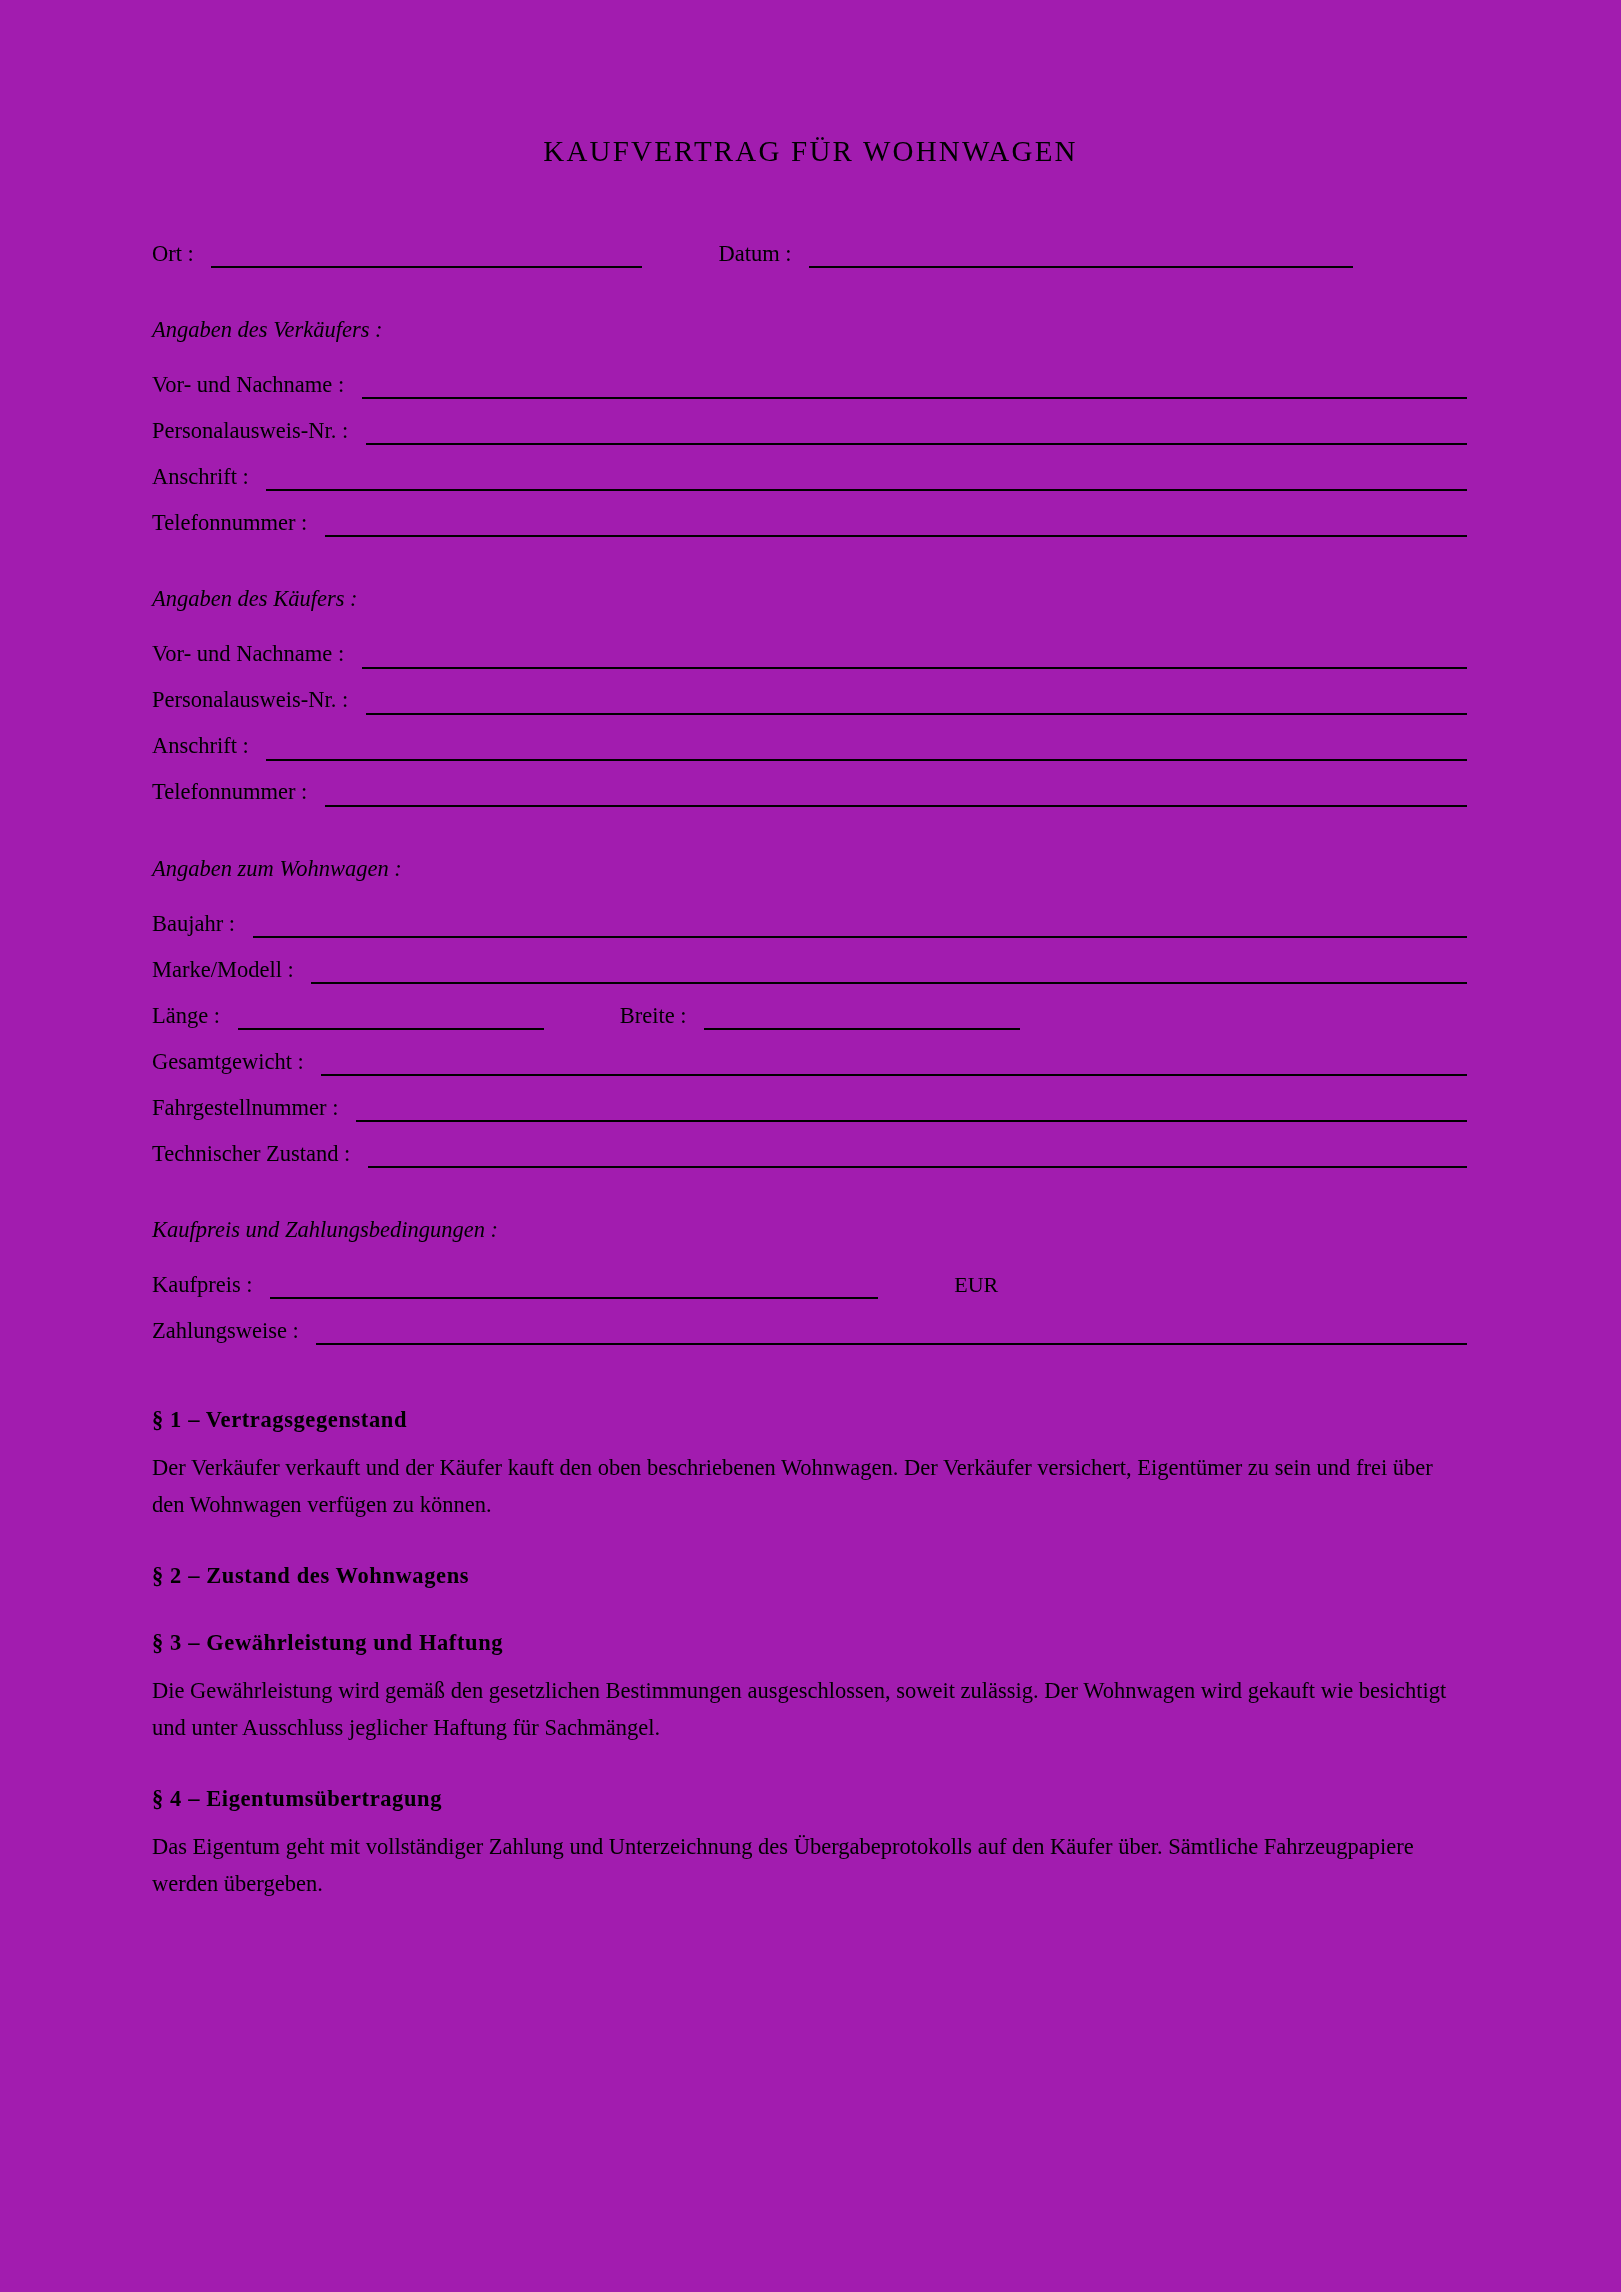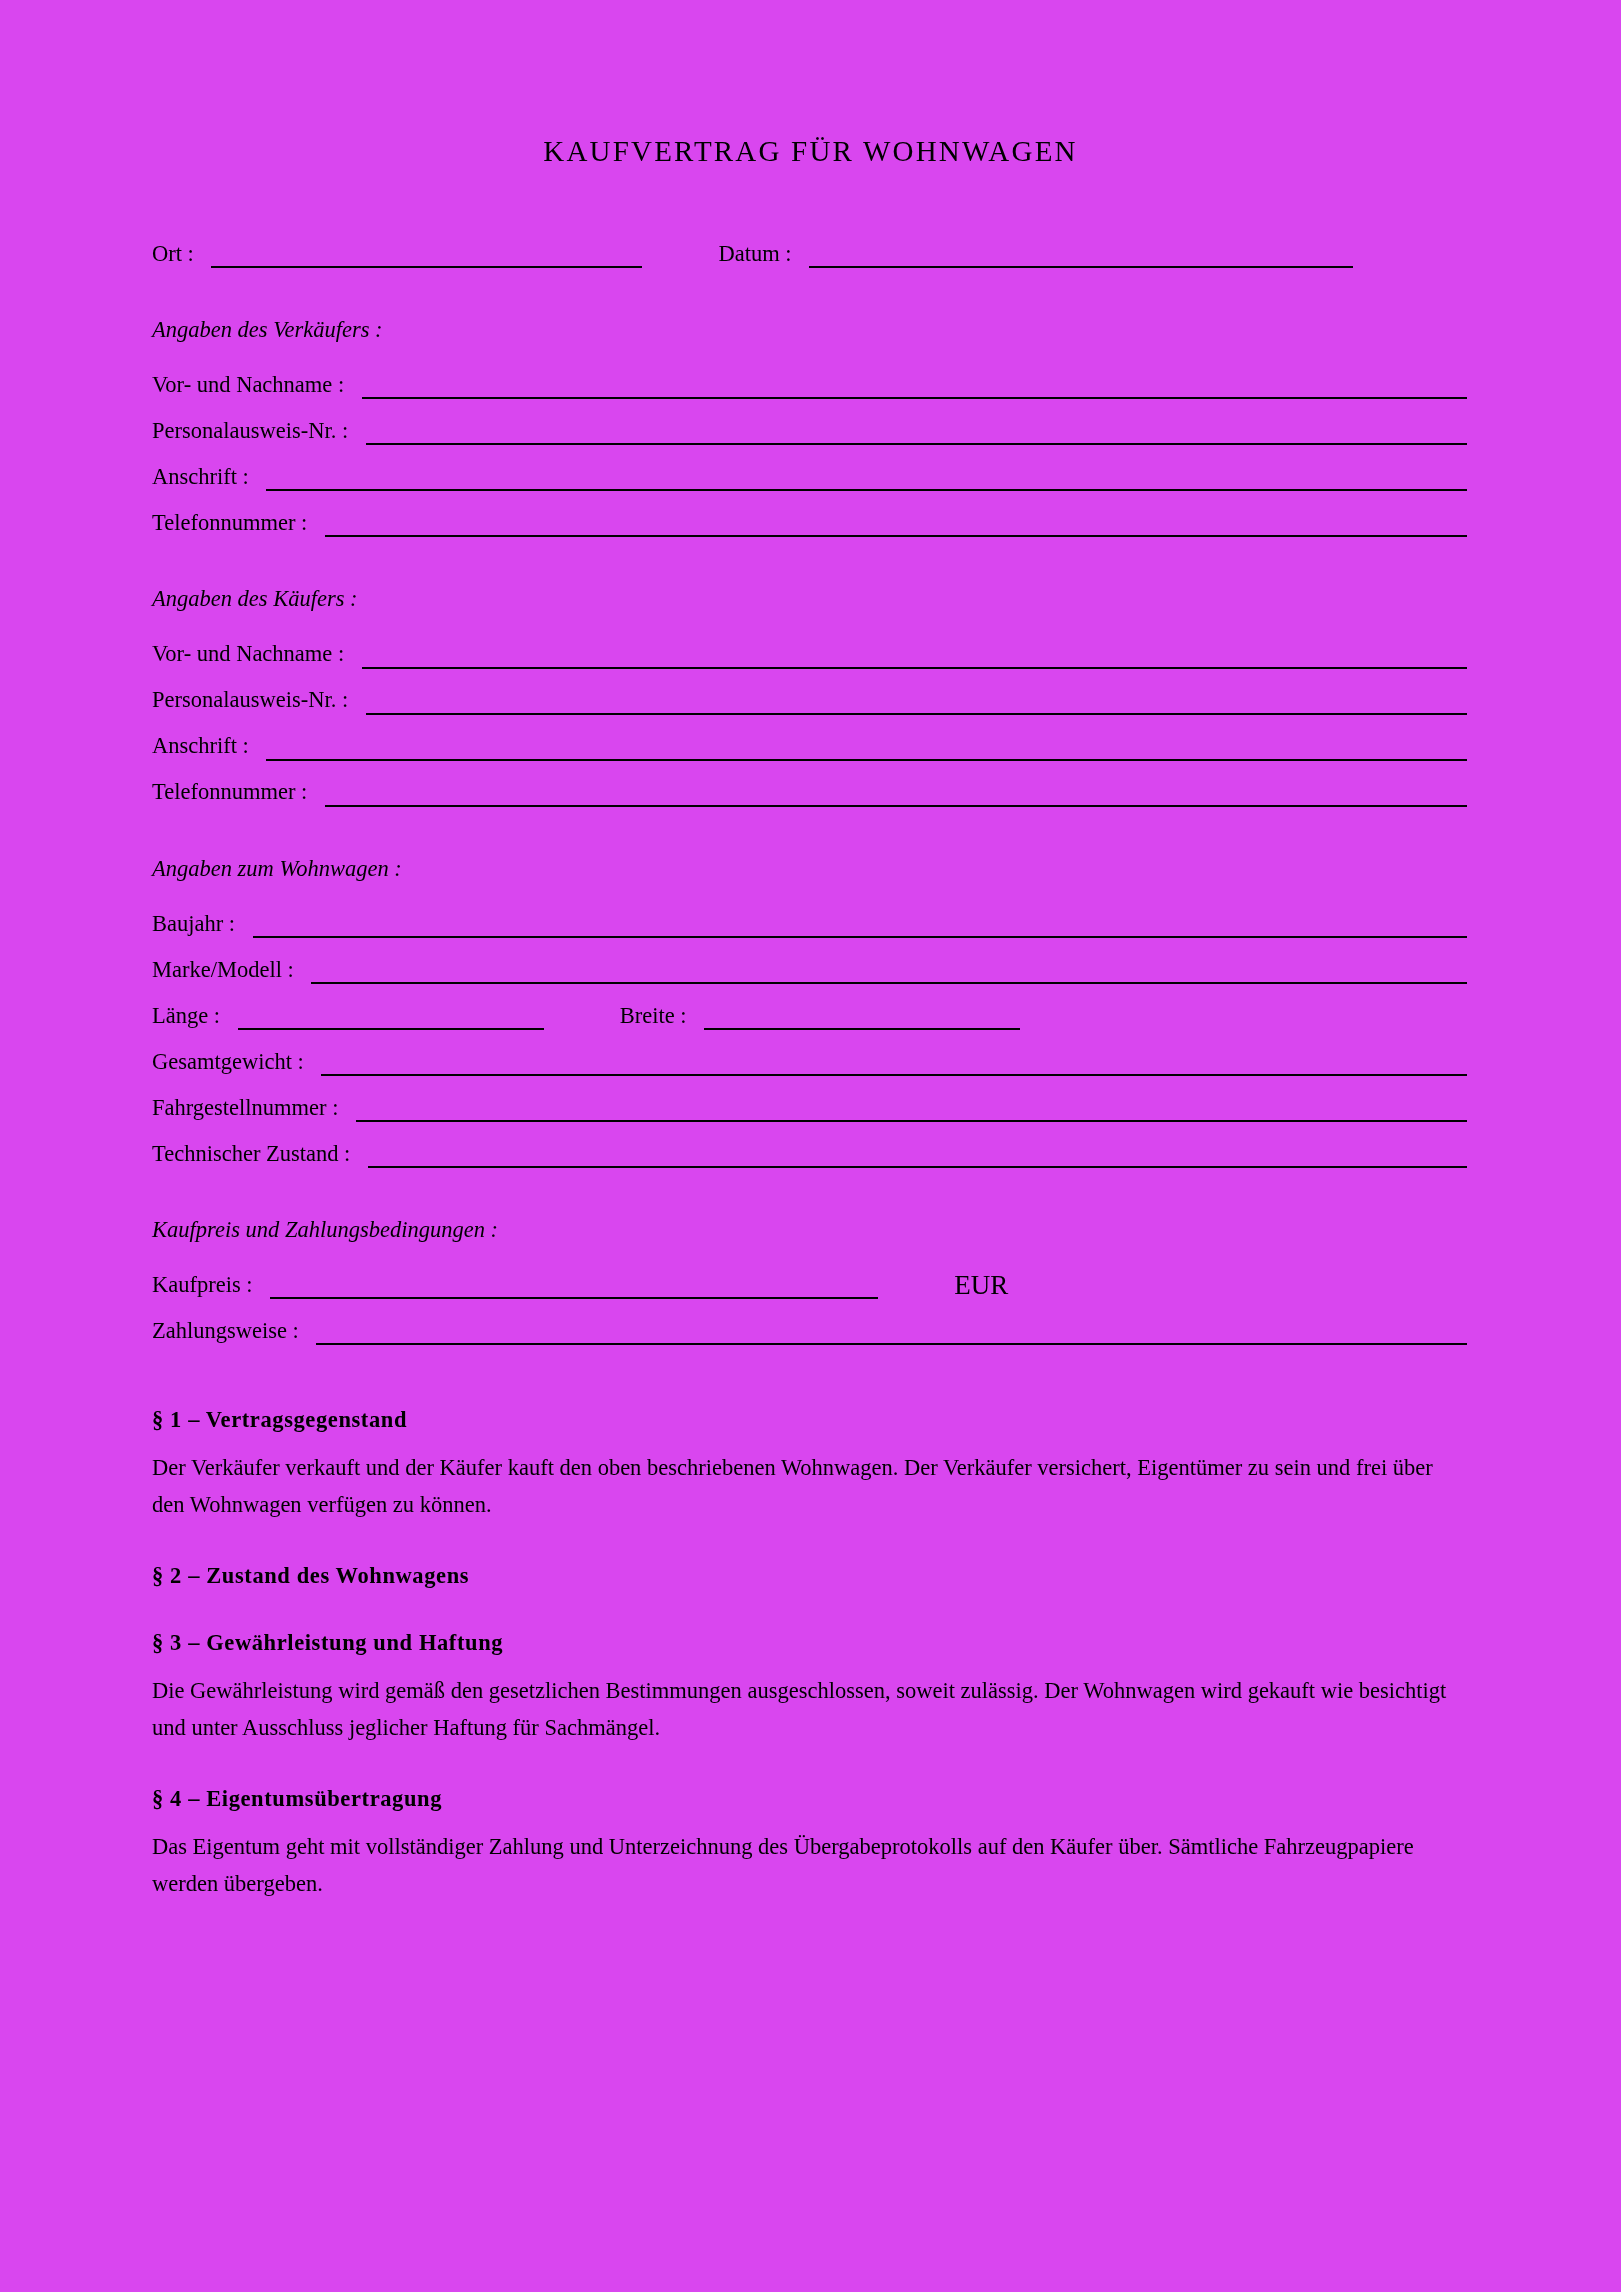--- a/index.html
+++ b/index.html
@@ -7,21 +7,21 @@
     margin: 0;
     padding: 0;
     background: #ffffff;
   }
 
   .page {
     position: relative;
     width: 1621px;
     height: 2293px;
     margin: 0 auto;
-    background: #d946ef;
+    background: #a21caf;
     color: #000000;
     font-family: "Liberation Serif", "DejaVu Serif", serif;
     box-sizing: border-box;
     overflow: hidden;
   }
 
   .doc-title {
     position: absolute;
     top: 116px;
     left: 0;
@@ -76,21 +76,21 @@
     white-space: nowrap;
     font-style: italic;
   }
 
   .gap-between {
     width: 76px;
     flex: 0 0 76px;
   }
 
   .eur {
-    font-size: 27px;
+    font-size: 22px;
     line-height: 26.5px;
     padding-bottom: 2.9px;
     margin-left: 76px;
     white-space: nowrap;
   }
 
   
   .clauses {
     margin-top: 59px;
   }

